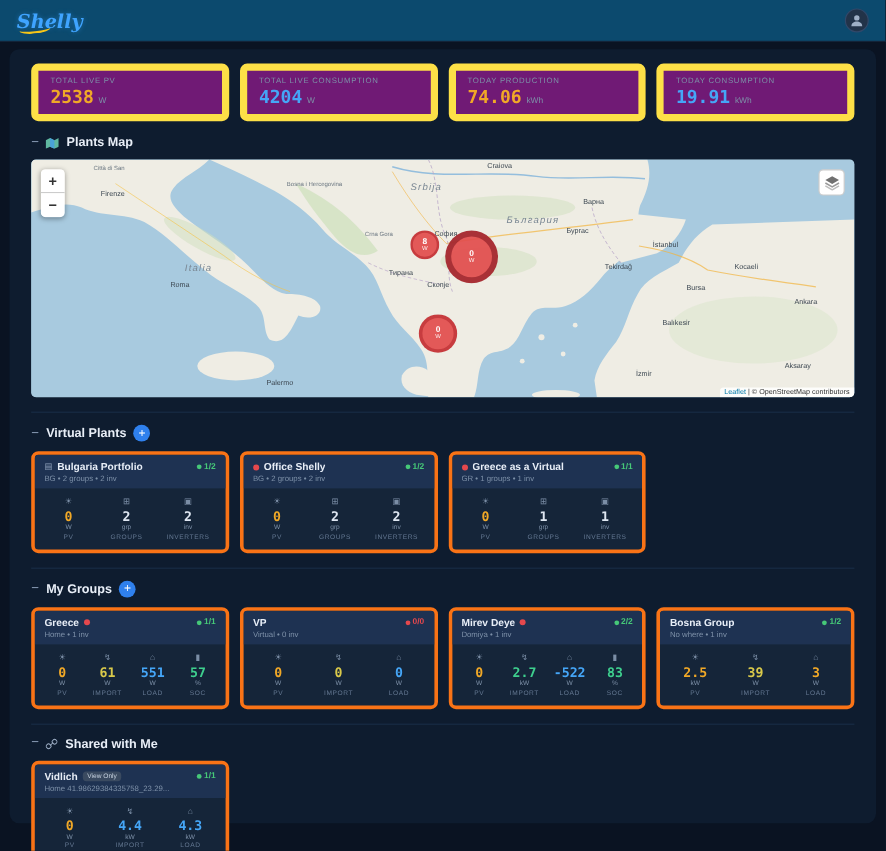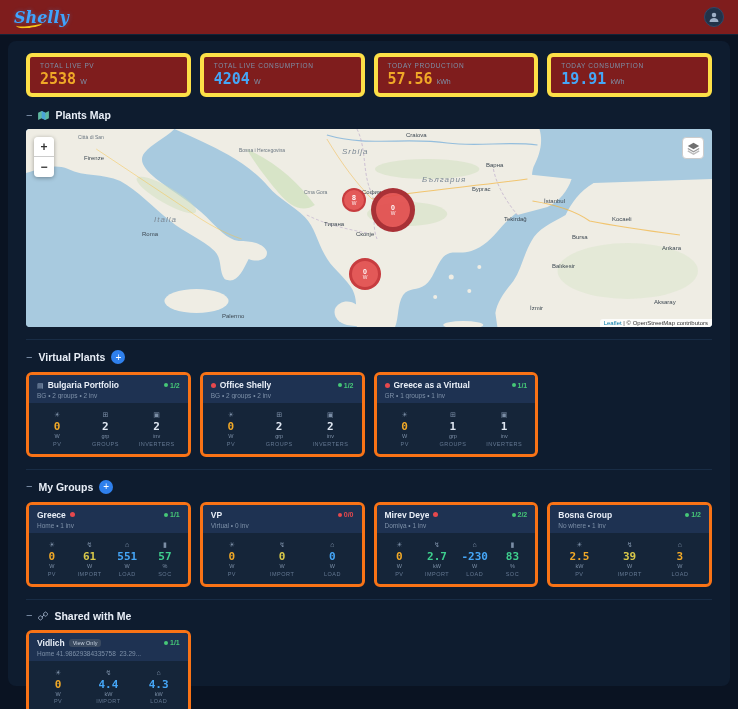--- a/index.html
+++ b/index.html
@@ -3,29 +3,29 @@
 <meta charset="utf-8">
 <style>
   html,body{margin:0;padding:0;}
   body{
     width:738px;height:709px;overflow:hidden;
     background:#0a1322;
     font-family:"Liberation Sans",sans-serif;
     -webkit-font-smoothing:antialiased;
   }
   
-  .topbar{height:34px;background:#7f1d1d;display:flex;align-items:center;justify-content:space-between;padding:0 14px;border-bottom:1px solid #132338;}
+  .topbar{height:34px;background:#0c4a6e;display:flex;align-items:center;justify-content:space-between;padding:0 14px;border-bottom:1px solid #132338;}
   .logo{position:relative;font-family:"DejaVu Serif",serif;font-style:italic;font-weight:bold;font-size:16px;color:#3fa4ff;cursor:pointer;text-shadow:0 0 4px rgba(63,164,255,.4);}
   .logo::after{content:"";position:absolute;left:2px;bottom:-1px;width:26px;height:5px;border-bottom:2px solid #f5c518;border-radius:50%;transform:rotate(-6deg);}
   .avatar{width:20px;height:20px;border-radius:50%;background:#223349;border:1px solid #31486a;display:flex;align-items:center;justify-content:center;cursor:pointer;padding:0;}
   
   .panel{margin:6px 8px 0 8px;background:#0e1c2f;border-radius:8px;padding:12px 18px 14px 18px;height:645px;box-sizing:border-box;}
   
   .stats-row{display:grid;grid-template-columns:repeat(4,1fr);gap:9px;}
-  .stat-card{background:#7f1d1d;border:4px solid #fde047;border-radius:6px;padding:5px 16px 6px 10px;}
+  .stat-card{background:#701a75;border:6px solid #fde047;border-radius:6px;padding:5px 16px 6px 10px;}
   .stat-label{font-size:6.5px;letter-spacing:.6px;color:#7d90a8;text-transform:uppercase;}
   .stat-valrow{margin-top:3px;display:flex;align-items:baseline;gap:4px;}
   .stat-value{font-family:"DejaVu Sans Mono",monospace;font-weight:bold;font-size:15px;line-height:1;}
   .stat-unit{font-size:7px;color:#7d90a8;}
   
   .sec{margin-top:12px;}
   .sec.divided{border-top:1px solid #182c45;padding-top:10px;}
   .sec-head{display:flex;align-items:center;gap:6px;margin-bottom:8px;}
   .collapse{color:#8fa2bb;font-size:11px;cursor:pointer;line-height:1;}
   .sec-title{font-size:10.5px;font-weight:bold;color:#e8eef7;}
@@ -99,21 +99,21 @@
     <div class="stat-card">
       <div class="stat-label">TOTAL LIVE CONSUMPTION</div>
       <div class="stat-valrow">
           <span class="stat-value c-blue">4204</span>
           <span class="stat-unit">W</span>
         </div>
     </div>
     <div class="stat-card">
       <div class="stat-label">TODAY PRODUCTION</div>
       <div class="stat-valrow">
-          <span class="stat-value c-orange">57.56</span>
+          <span class="stat-value c-orange">74.06</span>
           <span class="stat-unit">kWh</span>
         </div>
     </div>
     <div class="stat-card">
       <div class="stat-label">TODAY CONSUMPTION</div>
       <div class="stat-valrow">
           <span class="stat-value c-blue">19.91</span>
           <span class="stat-unit">kWh</span>
         </div>
     </div>
@@ -441,21 +441,21 @@
               <div class="slabel">PV</div>
             </div>
           <div class="scol">
               <div class="sicon">↯</div>
               <div class="sval c-green">2.7</div>
               <div class="sunit">kW</div>
               <div class="slabel">IMPORT</div>
             </div>
           <div class="scol">
               <div class="sicon">⌂</div>
-              <div class="sval c-blue">-230</div>
+              <div class="sval c-blue">-522</div>
               <div class="sunit">W</div>
               <div class="slabel">LOAD</div>
             </div>
           <div class="scol">
               <div class="sicon">▮</div>
               <div class="sval c-green">83</div>
               <div class="sunit">%</div>
               <div class="slabel">SOC</div>
             </div>
         </div>

